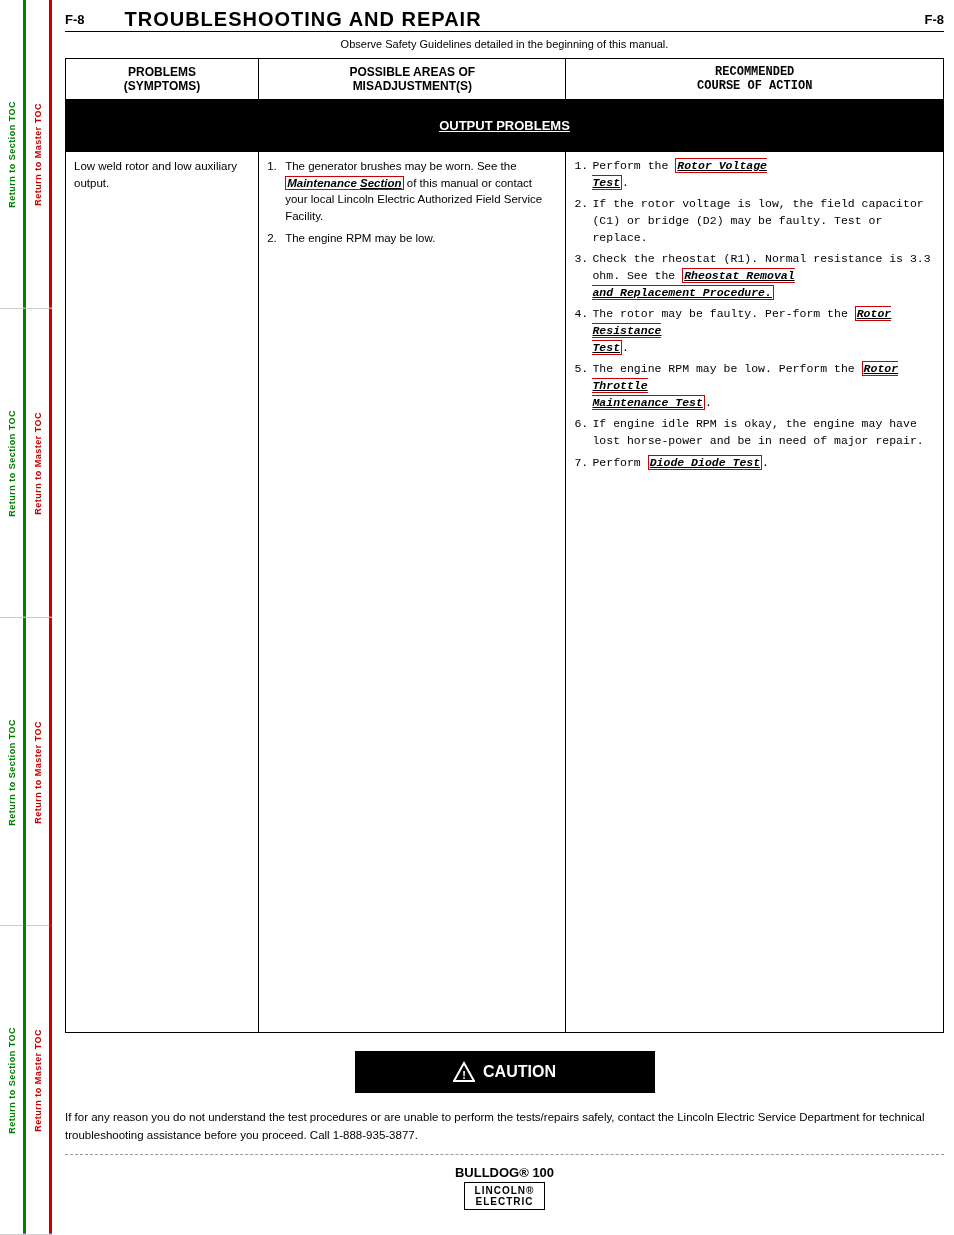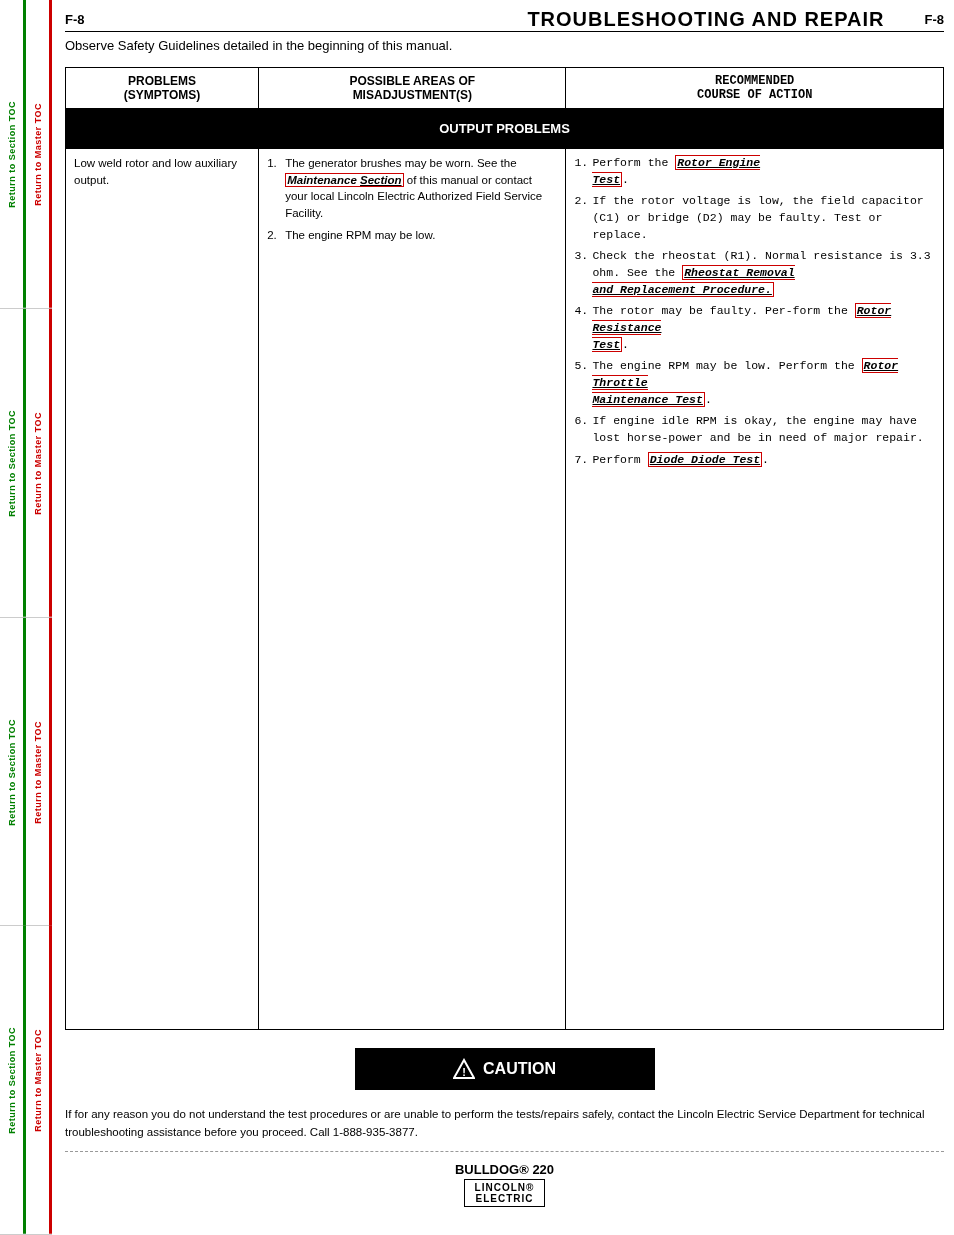--- a/index.html
+++ b/index.html
@@ -47,28 +47,29 @@
       border-bottom: 1px solid #000;
       gap: 40px;
     }
     .page-num {
       font-weight: bold;
       font-size: 13px;
     }
     .page-title {
       font-size: 20px;
       font-weight: bold;
-      text-align: right;
+      text-align: left;
       flex: 1;
       letter-spacing: 1px;
     }
 
     .safety-note {
-      font-size: 13px;
-      margin-bottom: 14px;
+      font-size: 11px;
+      margin-bottom: 8px;
+      text-align: center;
     }
 
     
     .main-table {
       width: 100%;
       border-collapse: collapse;
       border: 1.5px solid #000;
       margin-bottom: 10px;
     }
     .main-table th, .main-table td {
@@ -81,21 +82,22 @@
       font-size: 12px;
       background: #fff;
       padding: 8px;
     }
     .section-header-row td {
       background: #000;
       color: #fff;
       text-align: center;
       font-weight: bold;
       font-size: 13px;
-      padding: 12px;
+      padding: 18px;
+      text-decoration: underline;
     }
 
     
     .col1 { width: 22%; }
     .col2 { width: 35%; }
     .col3 { width: 43%; font-family: Liberation Mono, monospace; }
 
     
     .content-cell {
       font-size: 11.5px;
@@ -244,21 +246,21 @@
           </div>
           <div class="num-item">
             <span class="num">2.</span>
             <span class="text">The engine RPM may be low.</span>
           </div>
         </td>
 
         <td class="content-cell col3">
           <div class="num-item">
             <span class="num">1.</span>
-            <span class="text">Perform  the <span class="boxed-link"><span class="underlined">Rotor  Engine</span><br><span class="underlined">Test</span></span>.</span>
+            <span class="text">Perform  the <span class="boxed-link"><span class="underlined">Rotor  Voltage</span><br><span class="underlined">Test</span></span>.</span>
           </div>
           <div class="num-item">
             <span class="num">2.</span>
             <span class="text">If the rotor voltage is low, the field capacitor (C1) or bridge (D2) may be faulty.  Test or replace.</span>
           </div>
           <div class="num-item">
             <span class="num">3.</span>
             <span class="text">Check  the  rheostat  (R1). Normal resistance is 3.3 ohm. See the <span class="boxed-link"><span class="underlined">Rheostat  Removal</span><br><span class="underlined">and Replacement Procedure.</span></span></span>
           </div>
           <div class="num-item">
@@ -294,20 +296,20 @@
       </span>
       <span>CAUTION</span>
     </div>
   </div>
 
   <p class="caution-text-block">If for any reason you do not understand the test procedures or are unable to perform the tests/repairs safely, contact the Lincoln Electric Service Department for technical troubleshooting assistance before you proceed. Call 1-888-935-3877.</p>
 
   <div class="dashed-line"></div>
 
   <div class="page-footer">
-    <div class="footer-title">BULLDOG® 220</div>
+    <div class="footer-title">BULLDOG® 100</div>
     <div class="lincoln-logo">
       <span>LINCOLN</span><span>®</span><br>
       <span>ELECTRIC</span>
     </div>
   </div>
 
 </div>
 
 </body></html>

